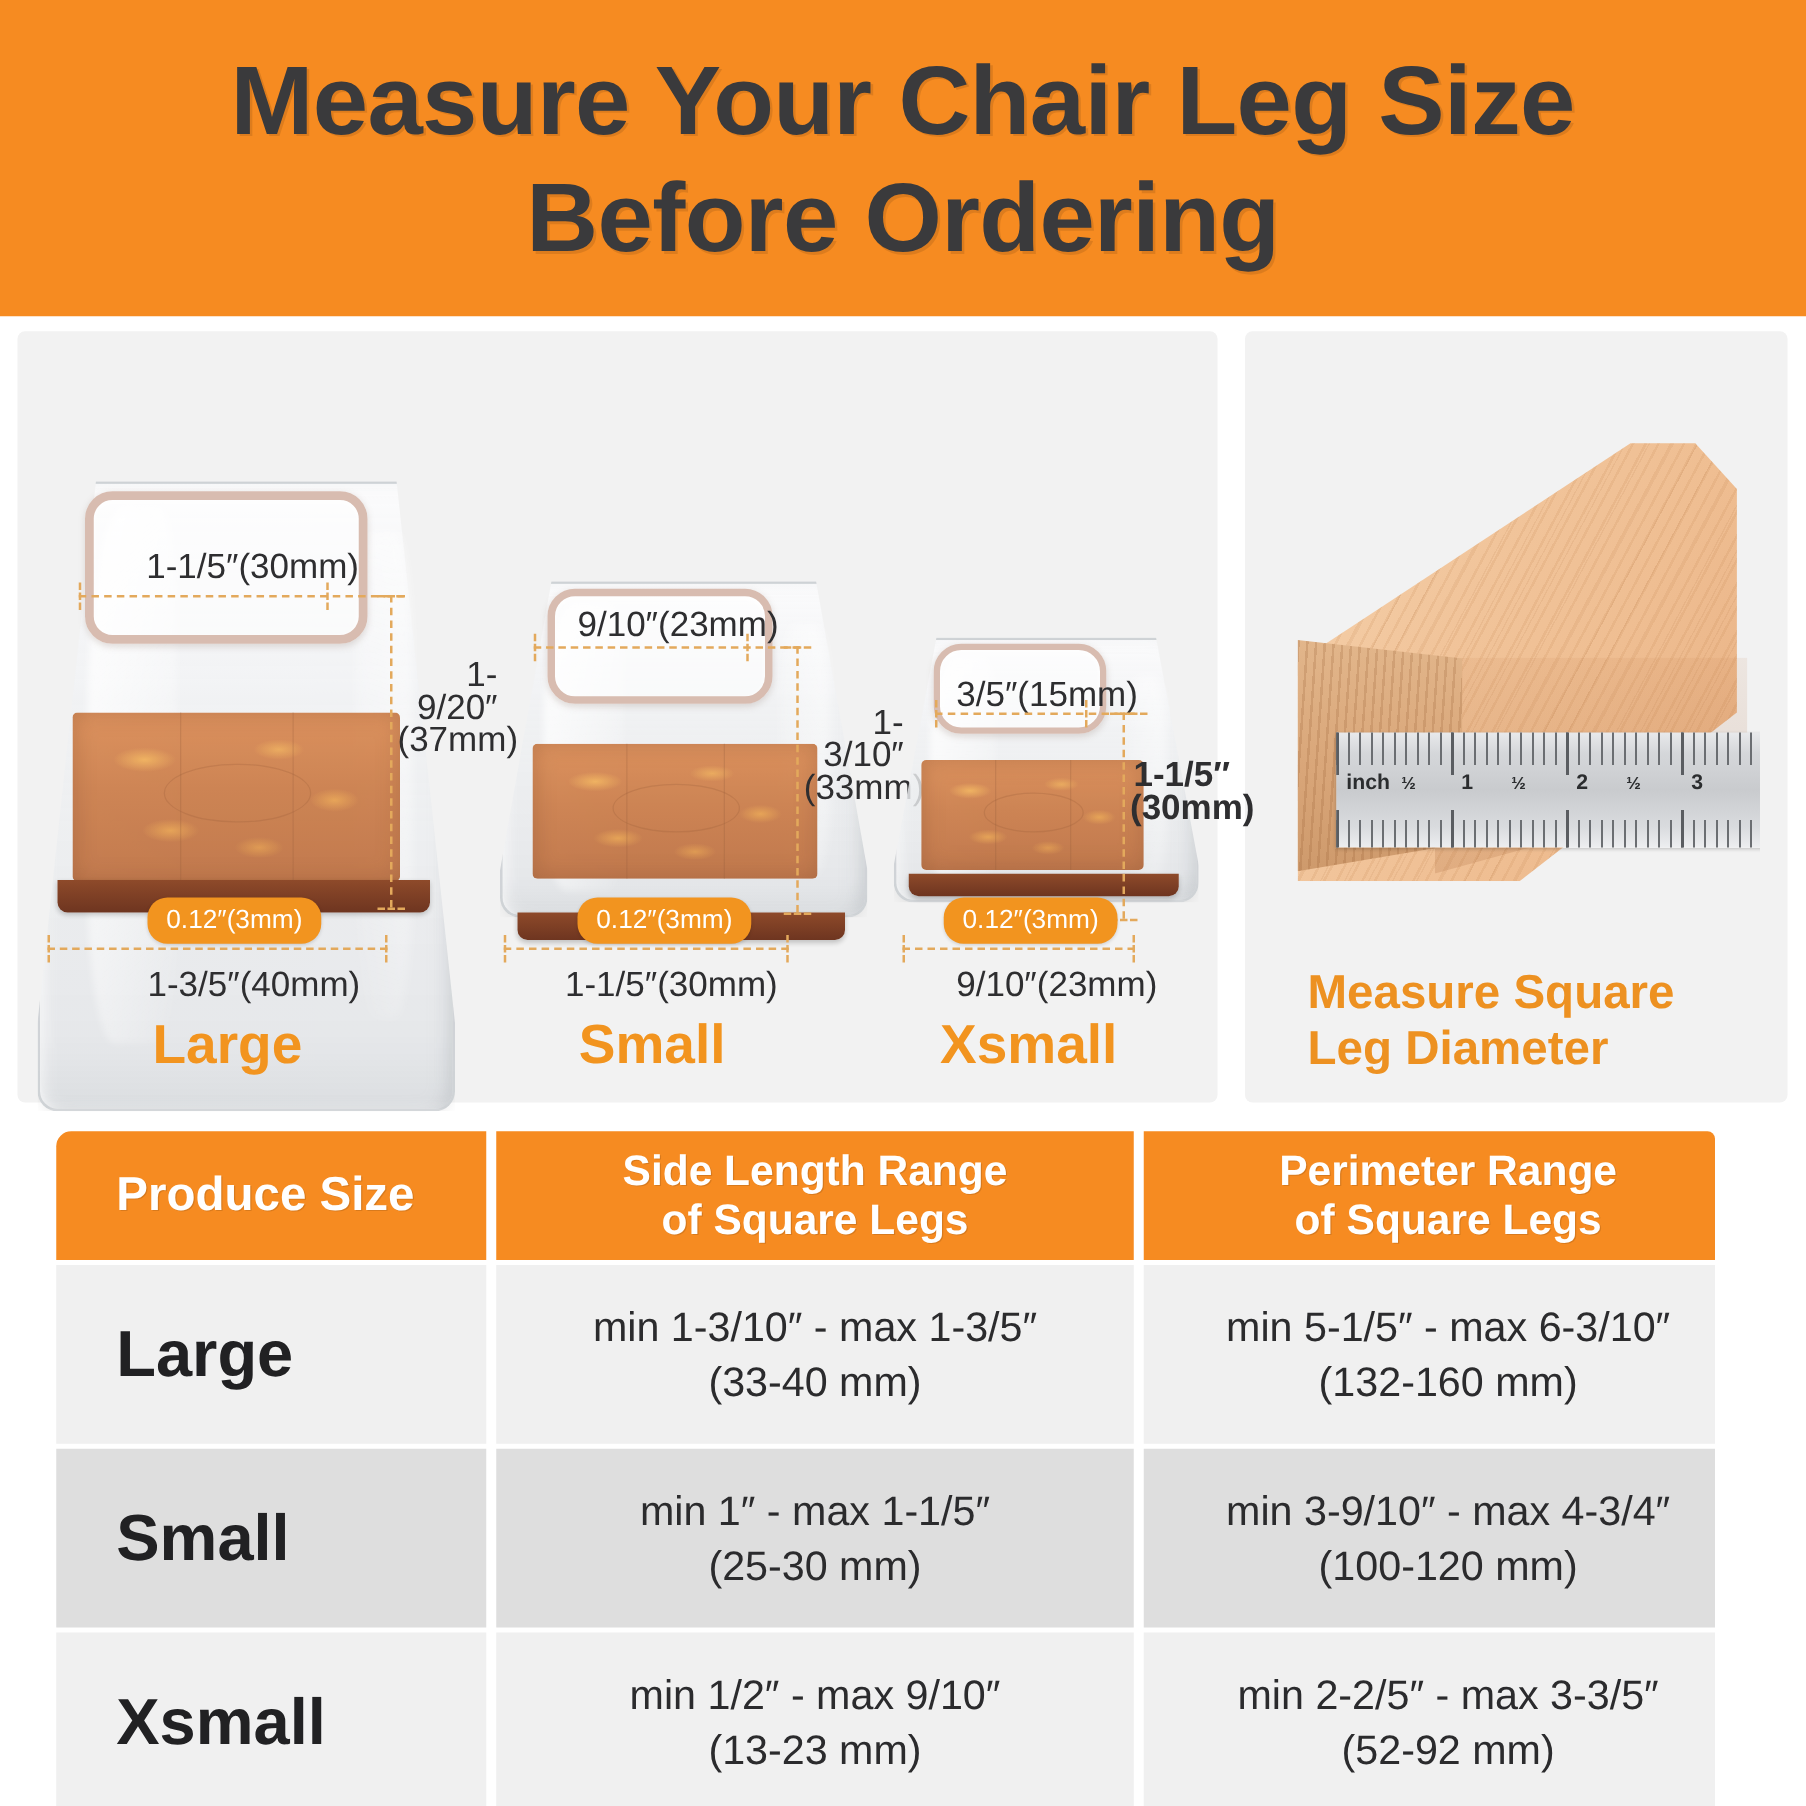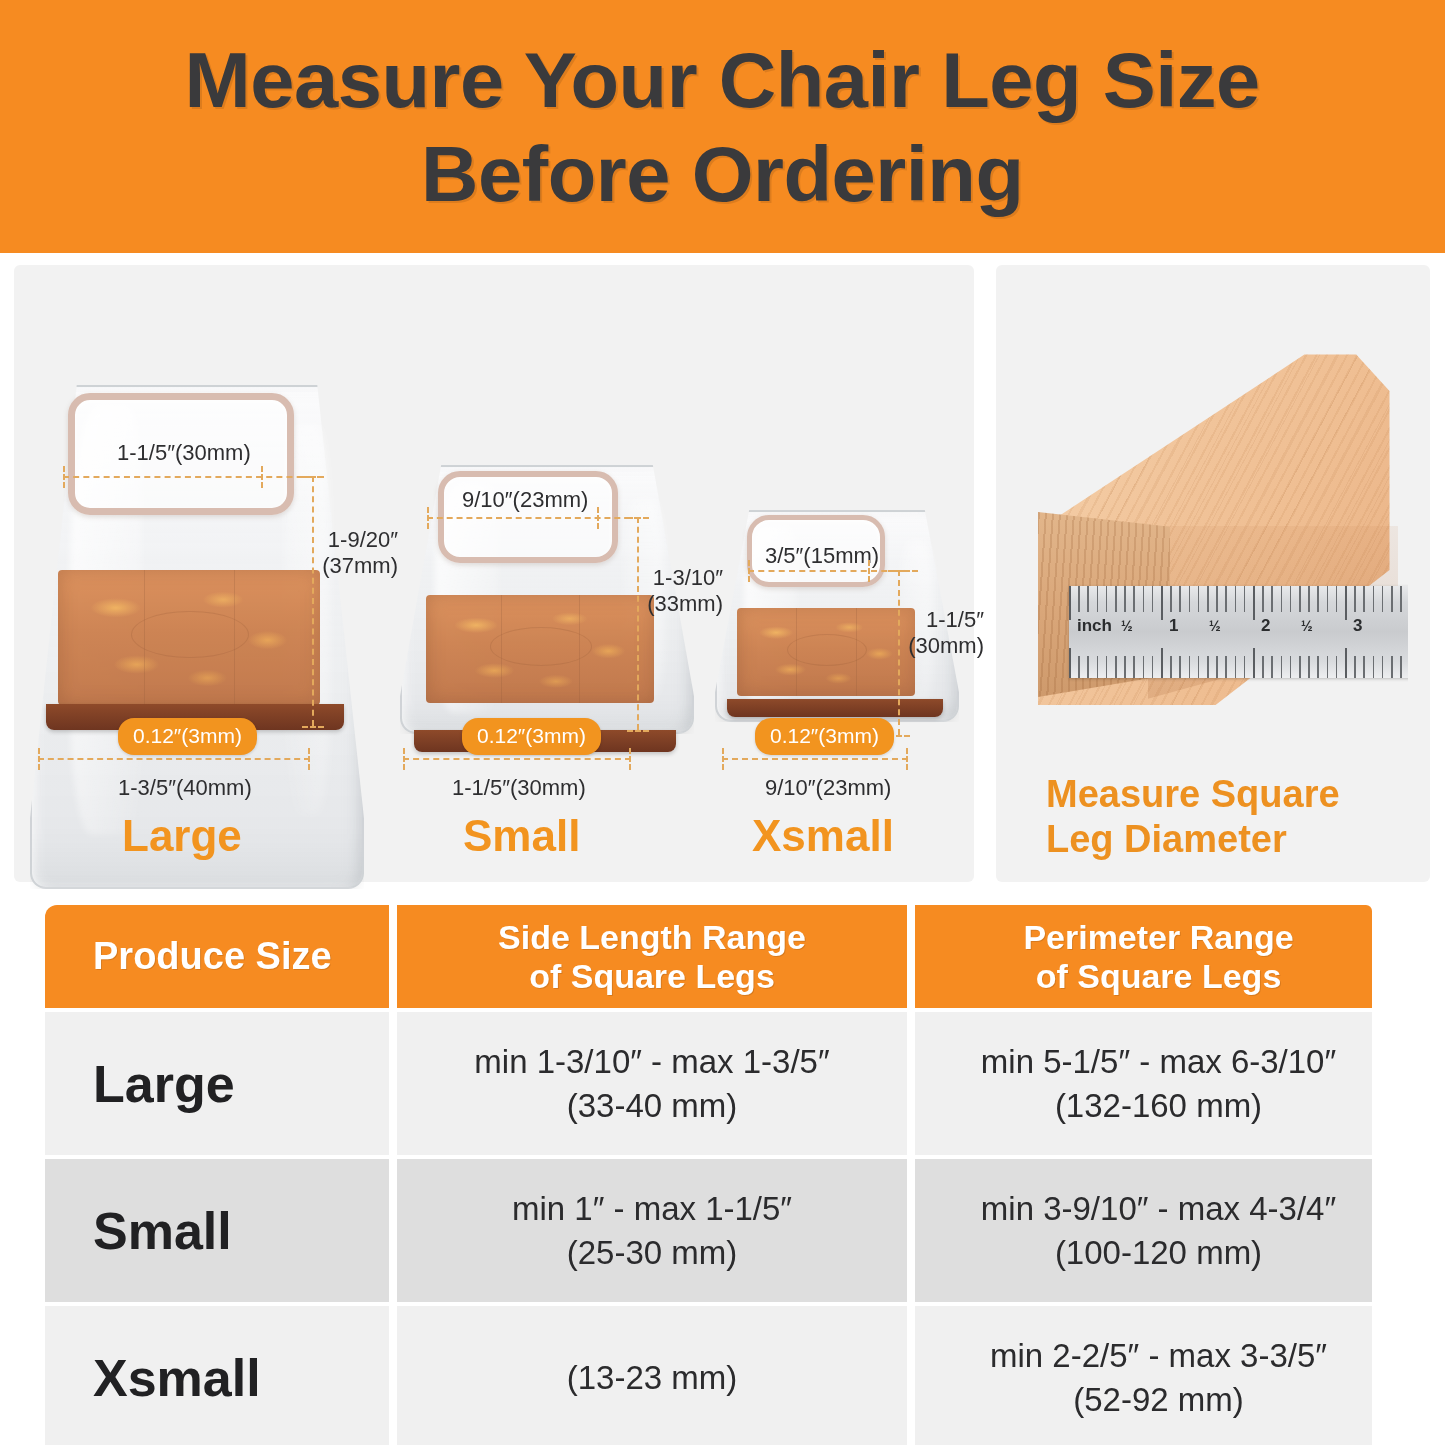--- a/index.html
+++ b/index.html
@@ -112,21 +112,21 @@
   
   .dim-h{
     position:absolute;height:0;border-top:2px dashed #E3A95C;
   }
   .dim-v{
     position:absolute;width:0;border-left:2px dashed #E3A95C;
   }
   .tick-v{position:absolute;width:0;border-left:2px dashed #E3A95C;height:22px;}
   .tick-h{position:absolute;height:0;border-top:2px dashed #E3A95C;width:22px;}
   .dim-label{
-    position:absolute;color:#2E2E30;font-size:22px;line-height:26px;
+    position:absolute;color:#2E2E30;font-size:28px;line-height:26px;
     white-space:nowrap;font-family:"Liberation Sans",sans-serif;
   }
   .dim-label.narrow{white-space:normal;text-align:right;}
   .pill{
     position:absolute;background:#F2941F;color:#ffffff;
     font-size:21px;line-height:21px;font-weight:normal;
     padding:7px 15px 9px;border-radius:16px;white-space:nowrap;
     box-shadow:0 1px 3px rgba(0,0,0,.15);
   }
   .size-name{
@@ -317,21 +317,21 @@
     <div class="cap-felt" style="height:18px;bottom:168px;left:12px;right:12px;"></div>
   </div>
 
   <div class="dim-label" style="left:765px;top:543px;">3/5″(15mm)</div>
   <div class="dim-h" style="left:748px;top:570px;width:170px;"></div>
   <div class="tick-v" style="left:748px;top:560px;"></div>
   <div class="tick-v" style="left:868px;top:560px;"></div>
   <div class="dim-v" style="left:898px;top:570px;height:165px;"></div>
   <div class="tick-h" style="left:888px;top:570px;"></div>
   <div class="tick-h" style="left:888px;top:735px;"></div>
-  <div class="dim-label narrow" style="left:904px;top:607px;width:80px;">
+  <div class="dim-label narrow" style="left:904px;top:607px;width:80px;font-weight:bold;">
     <span>1-1/5″</span><br>
     <span>(30mm)</span>
   </div>
   <div class="pill" style="left:755px;top:718px;">0.12″(3mm)</div>
   <div class="dim-h" style="left:722px;top:758px;width:186px;"></div>
   <div class="tick-v" style="left:722px;top:748px;"></div>
   <div class="tick-v" style="left:906px;top:748px;"></div>
   <div class="dim-label" style="left:765px;top:775px;">9/10″(23mm)</div>
   <div class="size-name" style="left:752px;top:812px;">Xsmall</div>
 
@@ -407,20 +407,21 @@
           <div class="rng-l1">min 3-9/10″ - max 4-3/4″</div>
           <div class="rng-l2">(100-120 mm)</div>
         </div>
       </div>
 
       <div class="trow">
         <div class="tcell c1">
           <span class="size-cell">Xsmall</span>
         </div>
         <div class="tcell c2">
+          <div class="rng-l1">min 1/2″ - max 9/10″</div>
           <div class="rng-l2">(13-23 mm)</div>
         </div>
         <div class="tcell c3">
           <div class="rng-l1">min 2-2/5″ - max 3-3/5″</div>
           <div class="rng-l2">(52-92 mm)</div>
         </div>
       </div>
 
     </div>
   </div>

